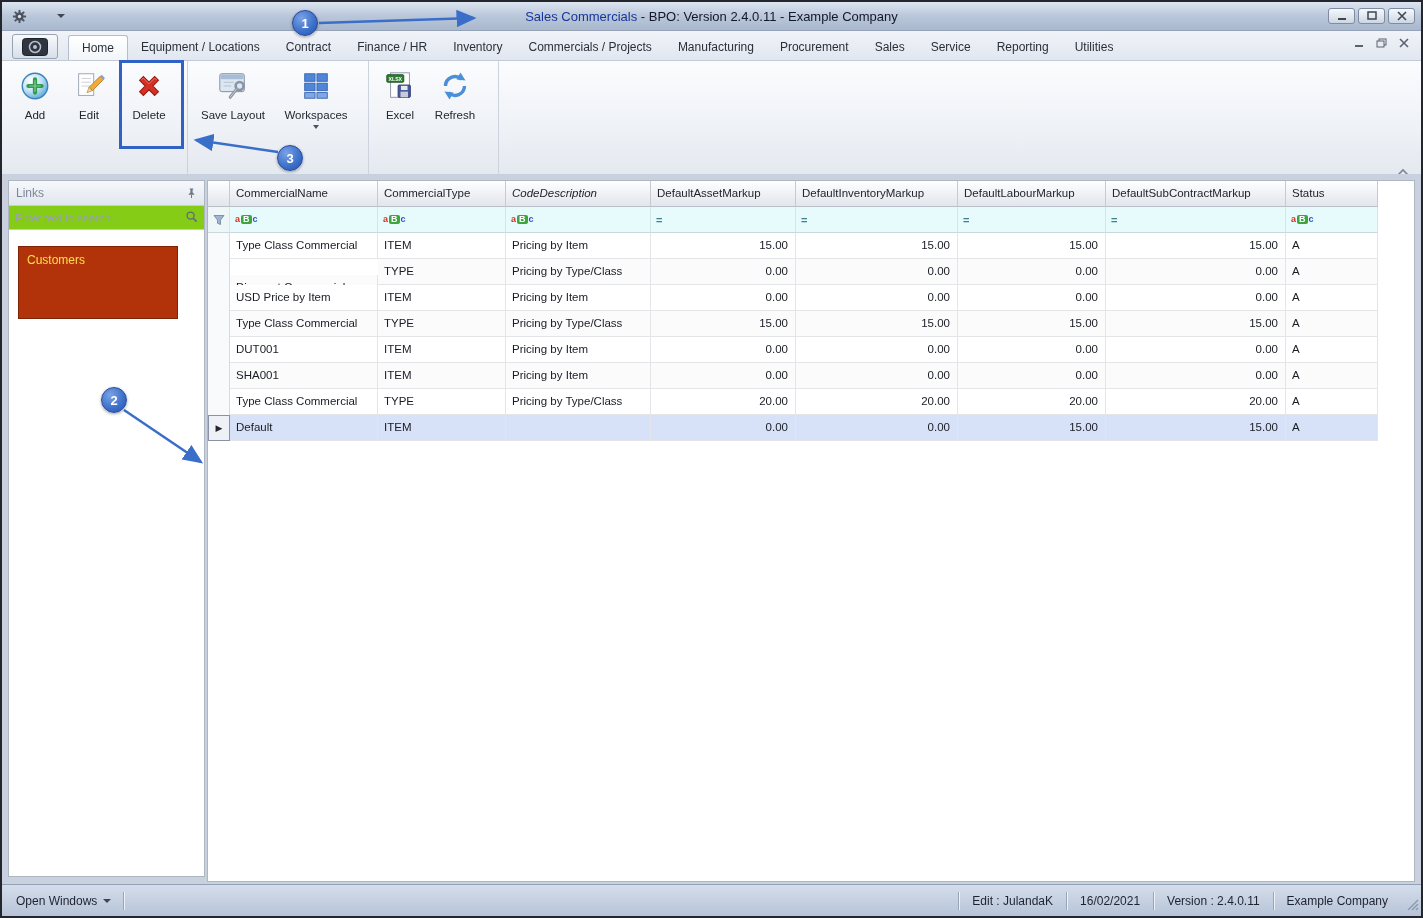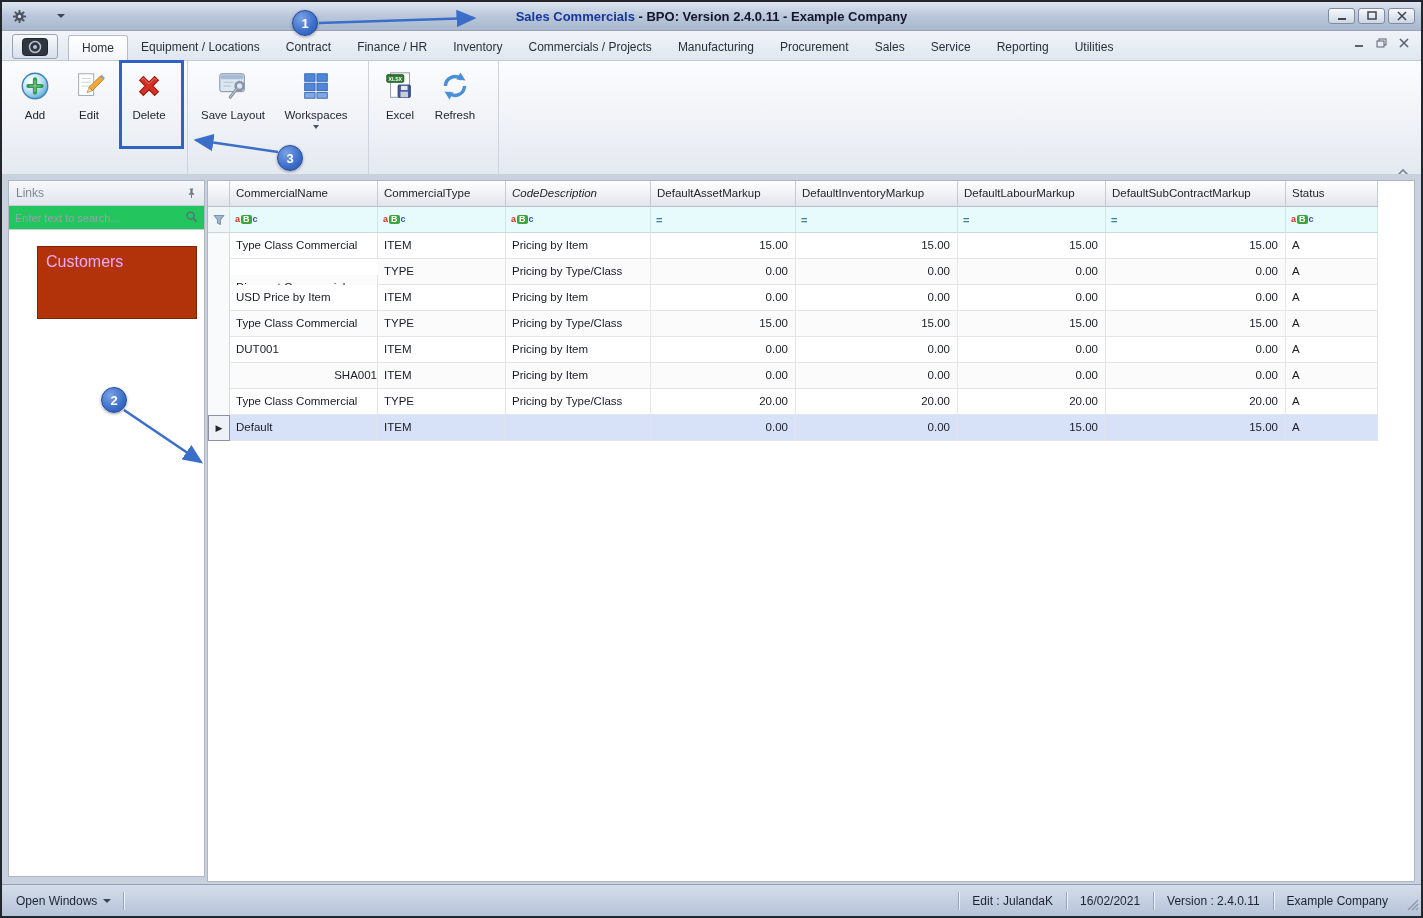--- a/index.html
+++ b/index.html
@@ -7,21 +7,21 @@
   .window{position:relative;width:1423px;height:918px;border:2px solid #23262d;background:#cdd5e0;
           font-family:"Liberation Sans",sans-serif;overflow:hidden}
 
   
   .titlebar{position:relative;height:29px;background:linear-gradient(#dde5f0,#bac7da 50%,#a9b8ce);
             display:flex;align-items:center;padding:0 6px;border-bottom:1px solid #96a2b6}
   .tb-icon{margin-left:4px;display:flex;align-items:center}
   .tb-caret{margin-left:30px}
   .caret-down{width:0;height:0;border-left:4px solid transparent;border-right:4px solid transparent;border-top:4px solid #3f4652}
   .caret-down.small{border-left-width:3.5px;border-right-width:3.5px;border-top-width:4px;margin-top:2px}
-  .tb-title{position:absolute;left:0;right:0;text-align:center;font-size:13px;font-weight:bold;color:#14162a;pointer-events:none}
+  .tb-title{position:absolute;left:0;right:0;text-align:center;font-size:13px;font-weight:normal;color:#14162a;pointer-events:none}
   .t-hl{color:#17379b}
   .win-controls{margin-left:auto;display:flex;gap:3px;z-index:2}
   .wbtn{width:27px;height:16px;border:1px solid #7e8ba0;border-radius:3px;
         background:linear-gradient(#f6f9fc,#ccd6e3);display:flex;align-items:center;justify-content:center;cursor:default}
 
   
   .tabrow{height:30px;background:linear-gradient(#f0f3f8,#e1e7f0);display:flex;align-items:flex-end;
           border-bottom:1px solid #c3cad6;padding:0 4px;position:relative}
   .app-button{width:46px;height:25px;margin:0 10px 1px 6px;border:1px solid #98a3b6;border-radius:3px;
               background:linear-gradient(#f8fafc,#d7dfe9);display:flex;align-items:center;justify-content:center}
@@ -44,25 +44,25 @@
   .ribbon-collapse{position:absolute;right:12px;bottom:8px}
 
   
   .client{position:absolute;left:0;top:172px;width:100%;height:710px;background:#c9d1de}
 
   
   .sidebar{position:absolute;left:6px;top:6px;width:197px;height:697px;background:#fff;border:1px solid #aeb6c2;display:flex;flex-direction:column}
   .sb-header{height:25px;background:linear-gradient(#f6f8fb,#e1e6ee);border-bottom:1px solid #c6cbd4;
              display:flex;align-items:center;padding:0 7px;color:#7d8798;font-size:12px}
   .sb-pin{margin-left:auto;display:flex;align-items:center}
-  .sb-search{height:24px;border-bottom:1px solid #c6cbd4;display:flex;align-items:center;padding:0 6px;background:#22c55e}
+  .sb-search{height:24px;border-bottom:1px solid #c6cbd4;display:flex;align-items:center;padding:0 6px;background:#84cc16}
   .sb-search input{flex:1;border:none;outline:none;font-size:11px;color:#444;font-family:inherit;background:transparent}
   .sb-search input::placeholder{color:#9aa1ad}
   .sb-body{flex:1;background:#fff;padding-top:16px}
-  .tile{width:160px;height:73px;margin-left:28px;background:#b23309;border:1px solid #7e2406;color:#f0abfc;font-size:16px;padding:6px 8px;cursor:default}
+  .tile{width:160px;height:73px;margin-left:9px;background:#b23309;border:1px solid #7e2406;color:#fde047;font-size:12px;padding:6px 8px;cursor:default}
 
   
   .gridpanel{position:absolute;left:205px;top:6px;right:6px;height:702px;background:#fff;border:1px solid #aeb6c2;overflow:hidden}
   .group-panel{position:relative;height:40px;background:linear-gradient(#f4f5f8,#e9ebf0);border-bottom:1px solid #c6cbd4;overflow:hidden}
   .group-hint{position:absolute;left:26px;top:12px;font-size:12px;color:#b6bac3}
   .group-decor{position:absolute;right:0;top:0;width:340px;height:100%;
     background:linear-gradient(100deg, rgba(255,255,255,0) 30%, rgba(188,178,219,0.45) 52%, rgba(255,255,255,0.18) 60%, rgba(168,154,207,0.5) 72%, rgba(255,255,255,0) 86%)}
   .grid-header,.grid-filter,.grow{display:flex}
   .gcell{flex:0 0 auto;overflow:hidden;white-space:nowrap}
   .ghead{height:26px;line-height:25px;padding-left:6px;font-size:11.5px;color:#22252e;
@@ -444,21 +444,21 @@
             <div class="gcell gdata" style="width: 128px;">ITEM</div>
             <div class="gcell gdata" style="width: 145px;">Pricing by Item</div>
             <div class="gcell gdata num" style="width: 145px;">0.00</div>
             <div class="gcell gdata num" style="width: 162px;">0.00</div>
             <div class="gcell gdata num" style="width: 148px;">0.00</div>
             <div class="gcell gdata num" style="width: 180px;">0.00</div>
             <div class="gcell gdata" style="width: 92px;">A</div>
           </div>
           <div class="grow alt">
             <div class="gcell gind rowind"></div>
-            <div class="gcell gdata" style="width: 148px; text-align: right;">SHA001</div>
+            <div class="gcell gdata" style="width: 148px;">SHA001</div>
             <div class="gcell gdata" style="width: 128px;">ITEM</div>
             <div class="gcell gdata" style="width: 145px;">Pricing by Item</div>
             <div class="gcell gdata num" style="width: 145px;">0.00</div>
             <div class="gcell gdata num" style="width: 162px;">0.00</div>
             <div class="gcell gdata num" style="width: 148px;">0.00</div>
             <div class="gcell gdata num" style="width: 180px;">0.00</div>
             <div class="gcell gdata" style="width: 92px;">A</div>
           </div>
           <div class="grow">
             <div class="gcell gind rowind"></div>

